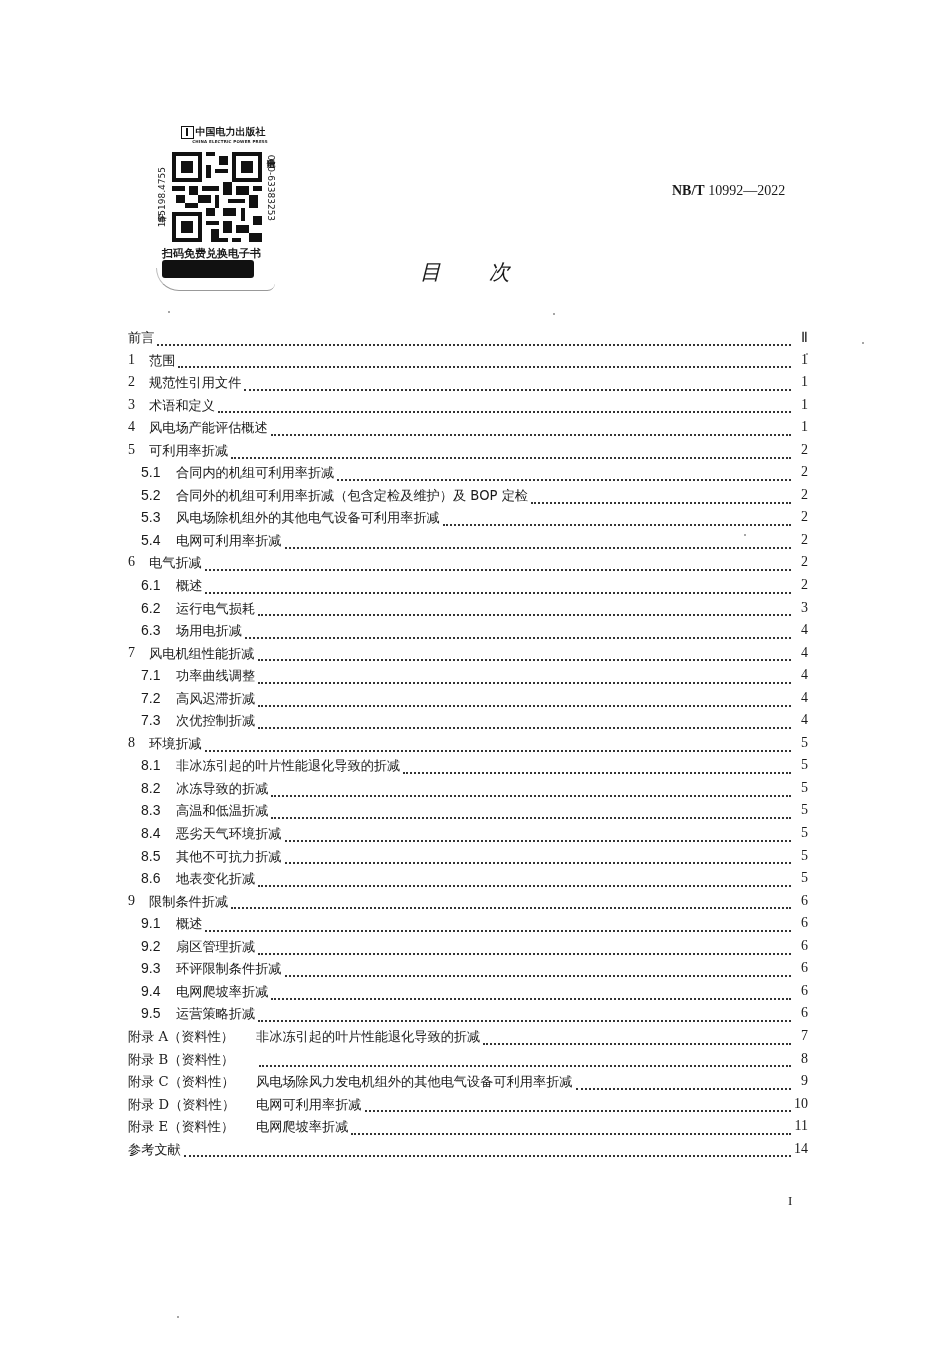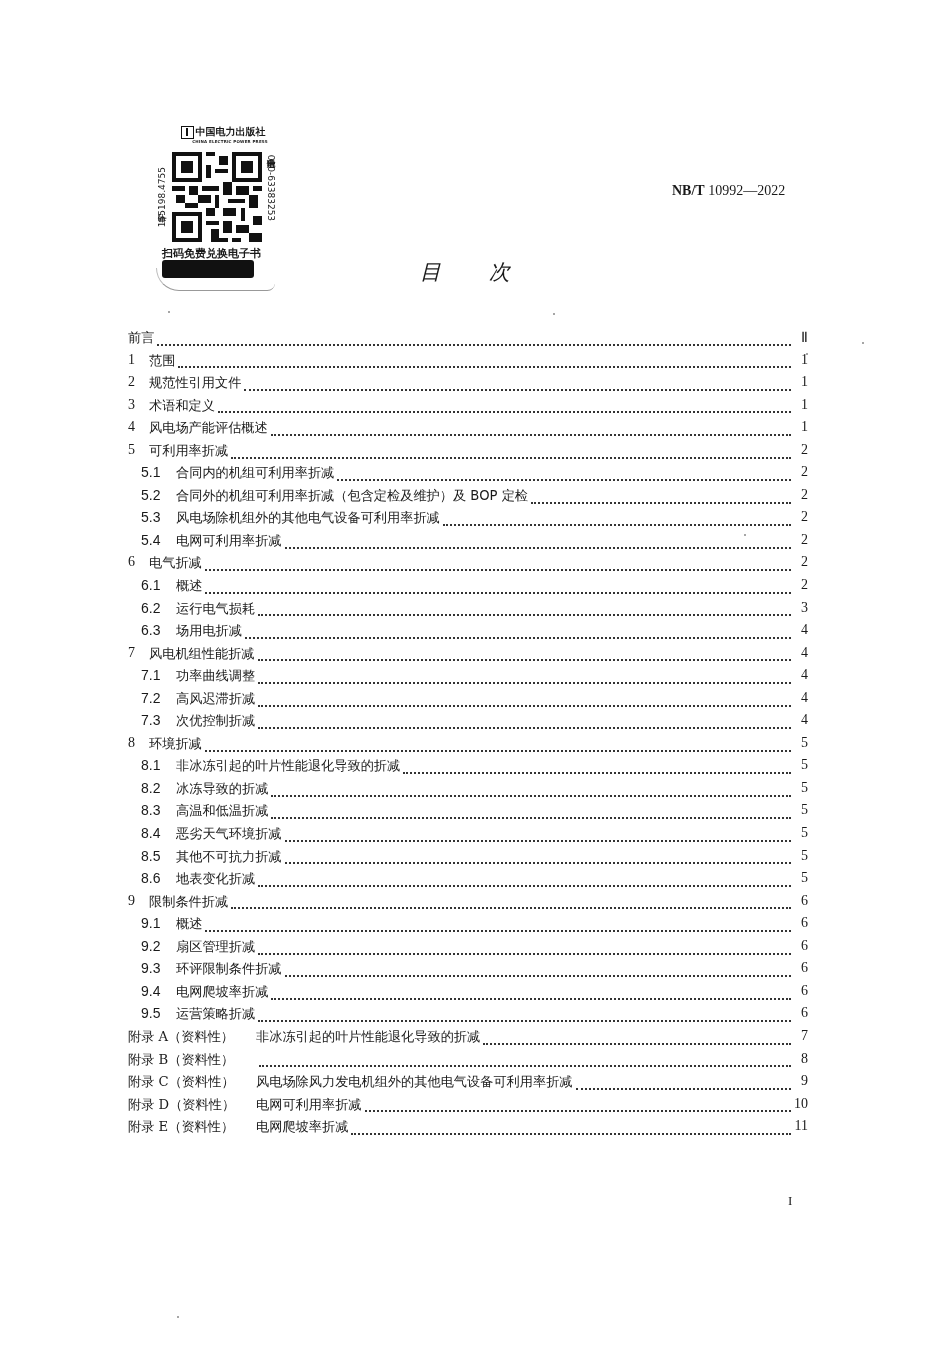--- a/index.html
+++ b/index.html
@@ -356,20 +356,25 @@
       <span class="label">电网可利用率折减</span>
       <span class="dots"></span>
       <span class="page wide">10</span>
     </div>
     <div class="row app">
       <span class="num">附录 E（资料性）</span>
       <span class="label">电网爬坡率折减</span>
       <span class="dots"></span>
       <span class="page wide">11</span>
     </div>
+    <div class="row l1">
+      <span class="label">参考文献</span>
+      <span class="dots"></span>
+      <span class="page wide">14</span>
+    </div>
   </div>
 
 <div class="page-footer">I</div>
 
 <div class="specks">
   <span style="left:168px;top:311px"></span>
   <span style="left:553px;top:313px"></span>
   <span style="left:862px;top:342px"></span>
   <span style="left:806px;top:353px"></span>
   <span style="left:744px;top:534px"></span>

